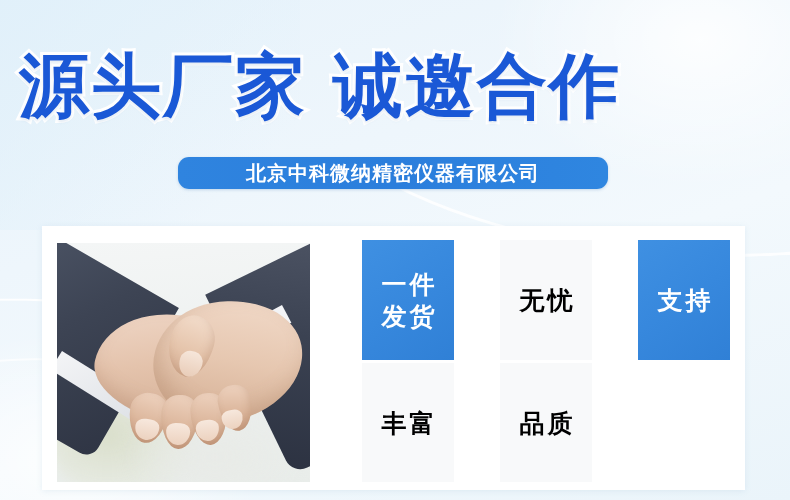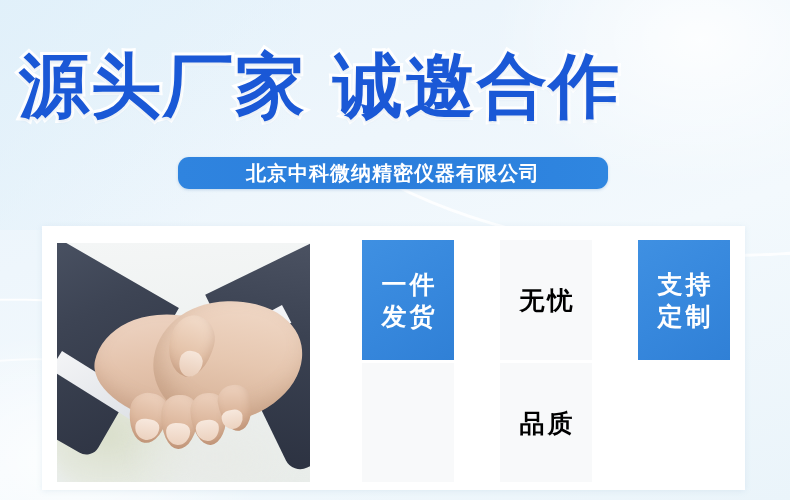--- a/index.html
+++ b/index.html
@@ -397,24 +397,24 @@
       <span class="line">一件</span>
       <span class="line">发货</span>
     </div>
 
     <div class="tile light">
       <span class="line">无忧</span>
     </div>
 
     <div class="tile blue">
       <span class="line">支持</span>
-      <span class="line">定制</span>
     </div>
 
     <div class="tile light">
+      <span class="line">丰富</span>
     </div>
 
 
     <div class="tile light">
       <span class="line">品质</span>
     </div>
 
   </div>
 
 </div>

